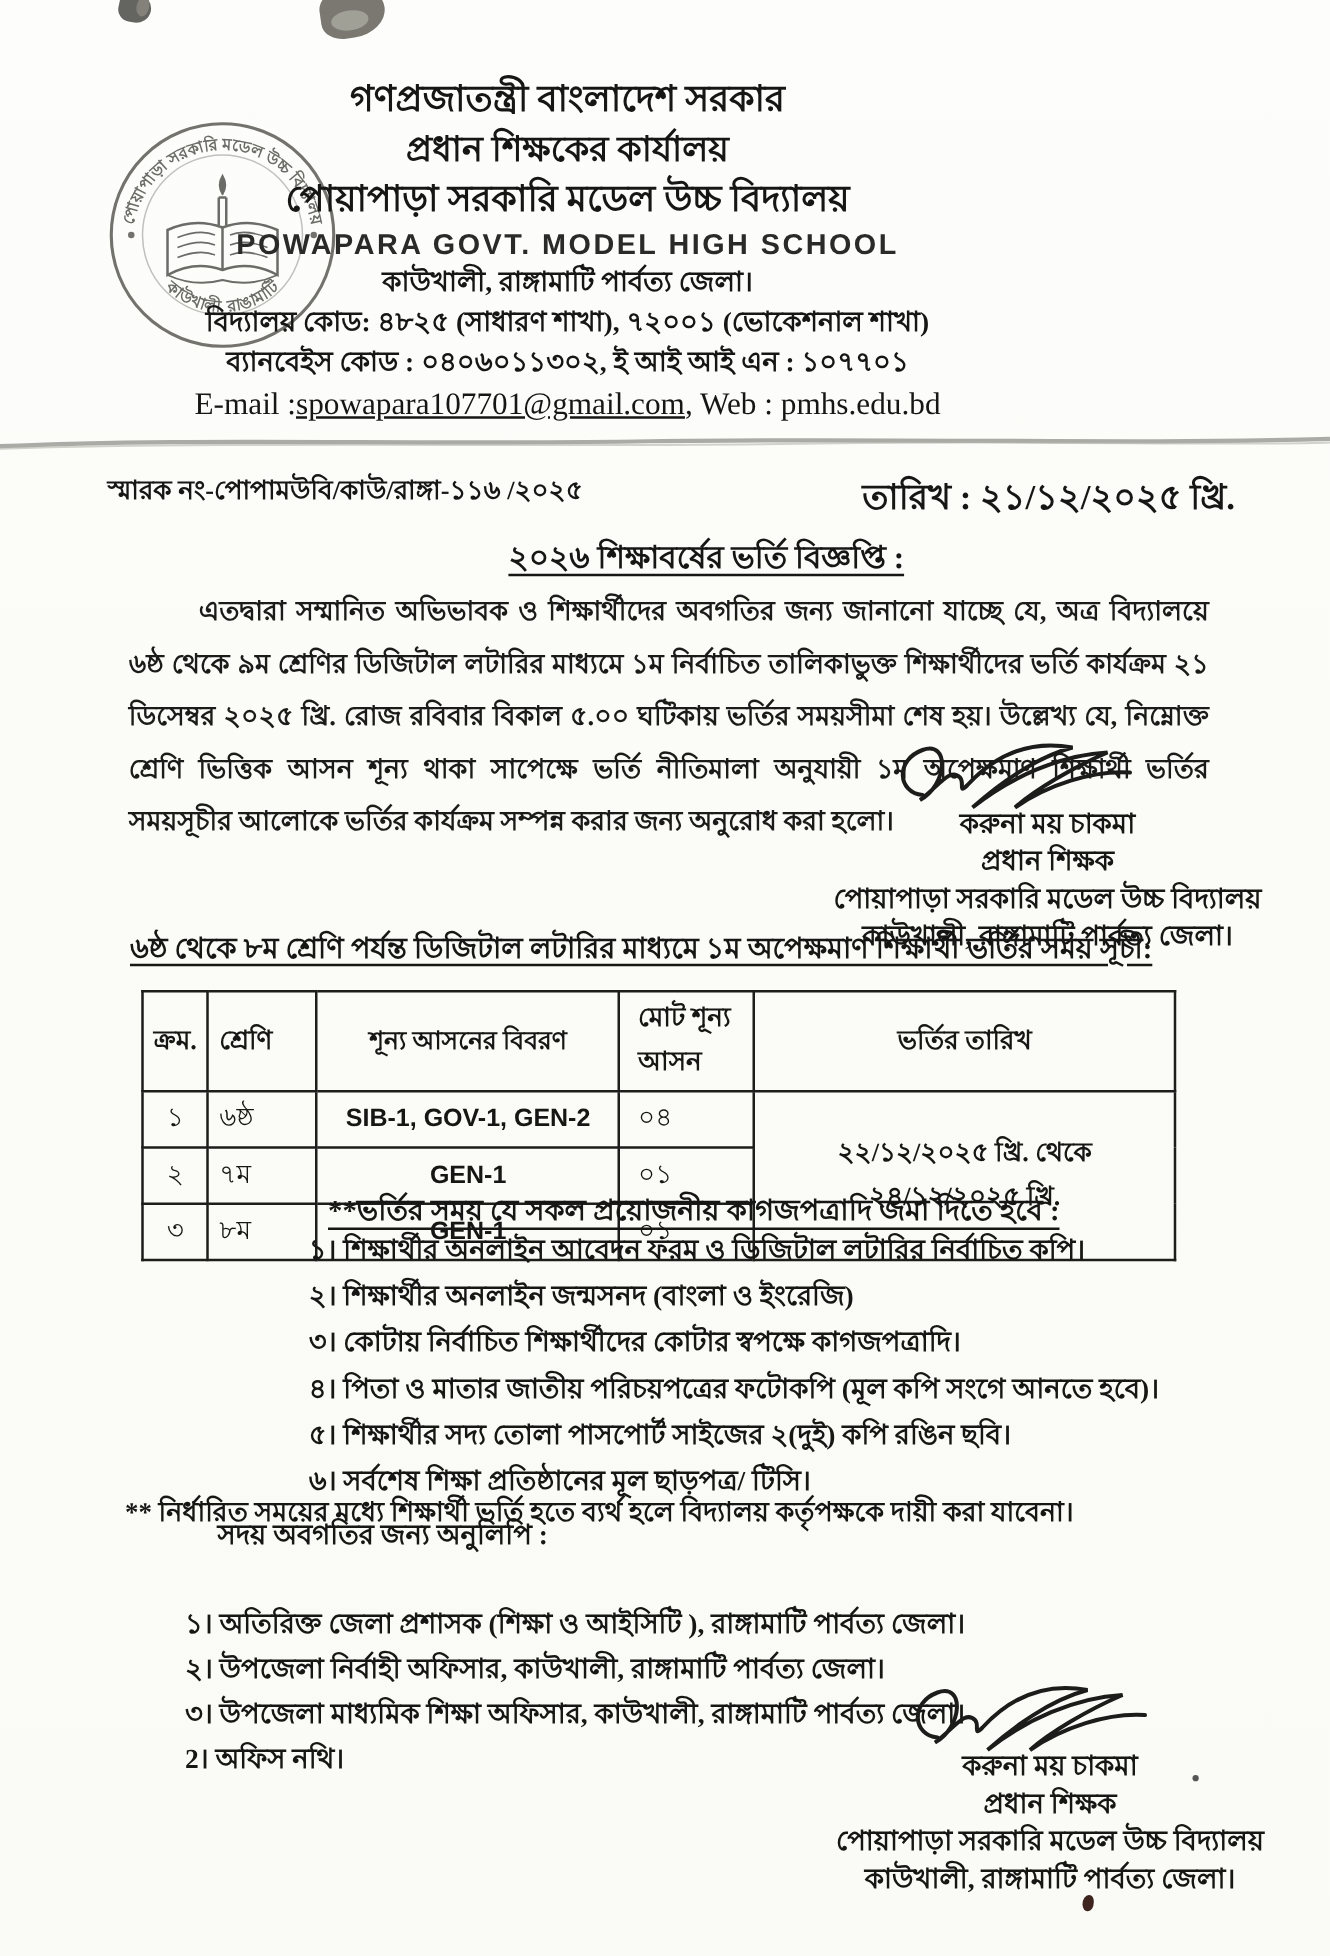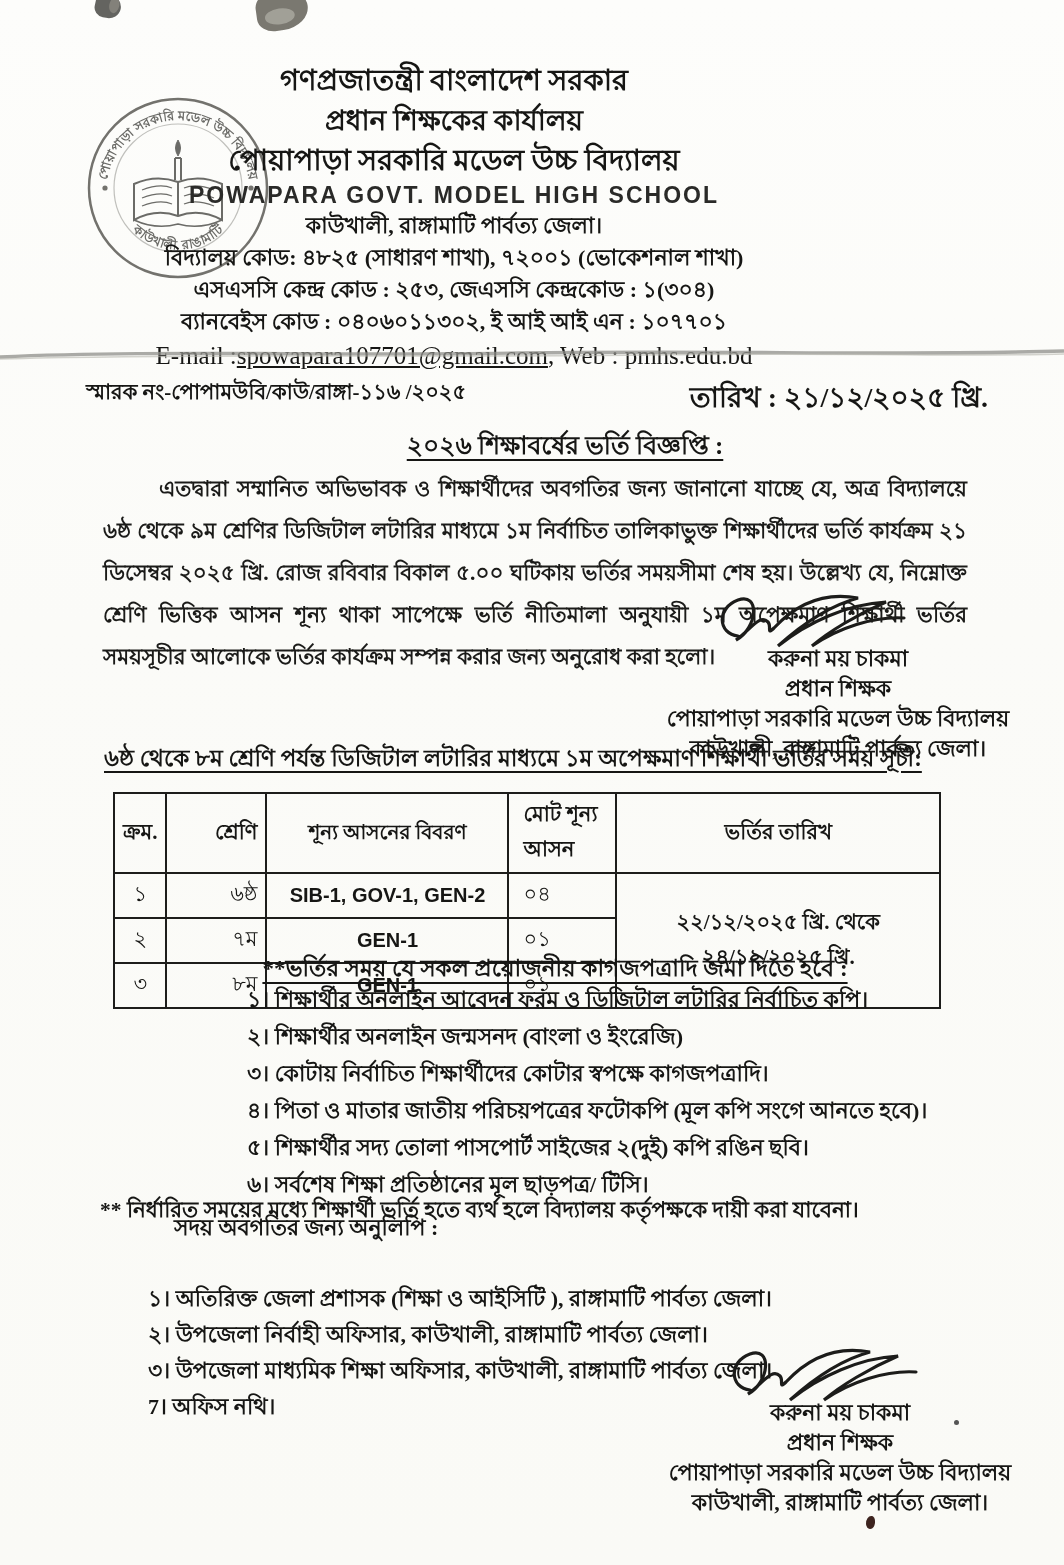--- a/index.html
+++ b/index.html
@@ -65,21 +65,21 @@
 
   .sched-heading { position:absolute; top:740px; left:104px; font-size:23px; font-weight:bold; }
   .sched-heading span { text-decoration:underline; text-underline-offset:5px; }
 
   table.sched { position:absolute; top:792px; left:113px; width:828px;
     border-collapse:collapse; font-size:21px; }
   table.sched th, table.sched td { border:2px solid #1d1d1b; padding:4px 8px; }
   table.sched th { font-weight:bold; height:40px; }
   table.sched td { height:44px; }
   .col-sl { width:52px; text-align:center; }
-  .col-class { width:100px; text-align:right;font-family:Liberation Mono, monospace; }
+  .col-class { width:87px; text-align:left;font-family:Liberation Mono, monospace; }
   .col-detail { width:242px; text-align:center;
     font-family:"Liberation Sans","DejaVu Sans",sans-serif; font-weight:600; font-size:20px; }
   .col-total { width:108px; text-align:left; padding-left:14px !important; }
   .col-date { text-align:center; font-weight:600; }
 
   .docs-heading { position:absolute; top:950px; left:0; width:1110px; text-align:center;
     font-size:23px; font-weight:bold; }
   .docs-heading span { text-decoration:underline; text-underline-offset:6px; }
   .docs-list { position:absolute; top:988px; left:247px; font-size:22px; font-weight:600; }
   .docs-list .li { margin-bottom:13px; line-height:24px; }
@@ -132,21 +132,20 @@
     </g>
   </svg>
 
   <div class="header">
     <div class="h1">গণপ্রজাতন্ত্রী বাংলাদেশ সরকার</div>
     <div class="h2">প্রধান শিক্ষকের কার্যালয়</div>
     <div class="h3">পোয়াপাড়া সরকারি মডেল উচ্চ বিদ্যালয়</div>
     <div class="h-en">POWAPARA  GOVT.  MODEL  HIGH  SCHOOL</div>
     <div class="h-addr">কাউখালী, রাঙ্গামাটি পার্বত্য জেলা।</div>
     <div class="h-code">বিদ্যালয় কোড: ৪৮২৫ (সাধারণ শাখা), ৭২০০১ (ভোকেশনাল শাখা)</div>
-    <div class="h-code">এসএসসি কেন্দ্র কোড : ২৫৩, জেএসসি  কেন্দ্রকোড : ১(৩০৪)</div>
     <div class="h-code">ব্যানবেইস কোড : ০৪০৬০১১৩০২, ই আই আই এন : ১০৭৭০১</div>
     <div class="h-email">
       <span>E-mail :</span><span class="em">spowapara107701@gmail.com</span><span>, Web : pmhs.edu.bd</span>
     </div>
   </div>
 
   <svg class="crease" viewBox="0 0 1064 18" preserveAspectRatio="none">
     <path d="M0,13 C150,6 320,12 520,9 C720,6 900,12 1064,7" fill="none" stroke="#8f8f89" stroke-width="3.4" opacity="0.75"></path>
     <path d="M0,15 C200,9 420,14 640,11 C840,8 980,13 1064,10" fill="none" stroke="#b5b5ae" stroke-width="1.6" opacity="0.6"></path>
   </svg>
@@ -219,21 +218,21 @@
     <div class="li">৬। সর্বশেষ শিক্ষা প্রতিষ্ঠানের মূল ছাড়পত্র/ টিসি।</div>
   </div>
 
   <div class="note">** নির্ধারিত সময়ের মধ্যে শিক্ষার্থী ভর্তি হতে ব্যর্থ হলে বিদ্যালয় কর্তৃপক্ষকে দায়ী করা যাবেনা।</div>
 
   <div class="copies-heading">সদয় অবগতির জন্য অনুলিপি :</div>
   <div class="copies-list">
     <div class="li">১। অতিরিক্ত জেলা প্রশাসক (শিক্ষা ও আইসিটি ), রাঙ্গামাটি পার্বত্য জেলা।</div>
     <div class="li">২। উপজেলা নির্বাহী অফিসার, কাউখালী, রাঙ্গামাটি পার্বত্য জেলা।</div>
     <div class="li">৩। উপজেলা মাধ্যমিক শিক্ষা অফিসার, কাউখালী, রাঙ্গামাটি পার্বত্য জেলা।</div>
-    <div class="li">7। অফিস নথি।</div>
+    <div class="li">2। অফিস নথি।</div>
   </div>
 
   <div class="sig-block sig2">
     <svg class="scribble" viewBox="0 0 220 72">
       <path d="M30,48 C10,46 8,20 30,12 C52,4 50,40 28,52 C44,40 52,26 60,34 C64,38 58,48 66,40 C90,14 118,4 150,10 C120,18 90,40 70,58 C100,34 140,16 178,14 C150,26 120,44 104,58 C130,40 166,28 196,30" fill="none" stroke="#1c1c1a" stroke-width="3.2" stroke-linecap="round"></path>
     </svg>
     <div>করুনা ময় চাকমা</div>
     <div>প্রধান শিক্ষক</div>
     <div>পোয়াপাড়া সরকারি মডেল উচ্চ বিদ্যালয়</div>
     <div>কাউখালী, রাঙ্গামাটি পার্বত্য জেলা।</div>

